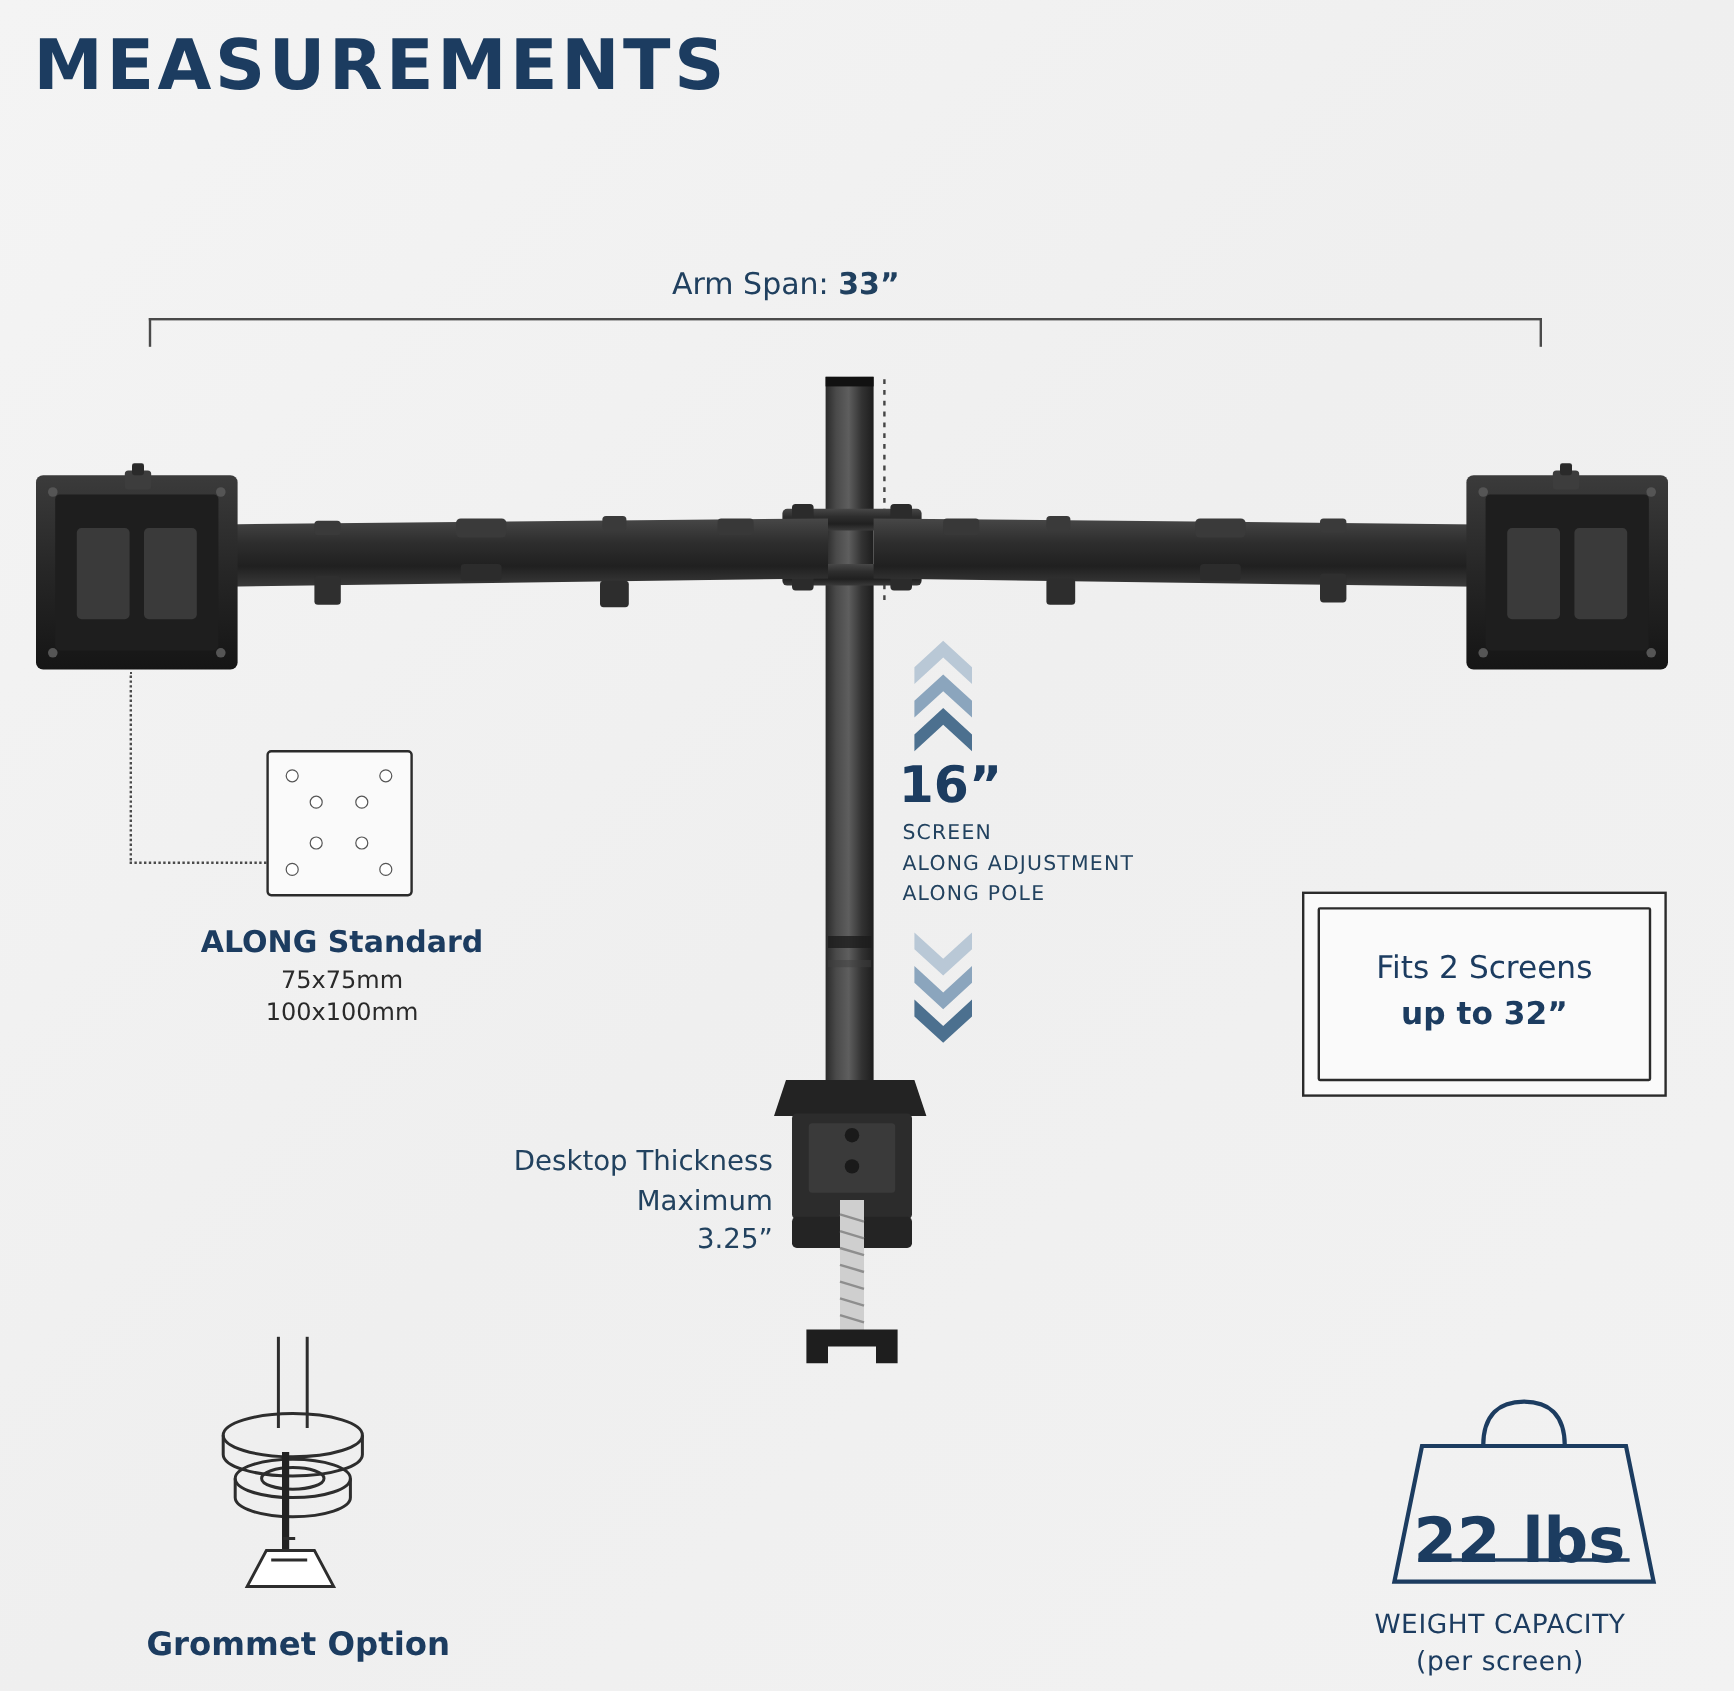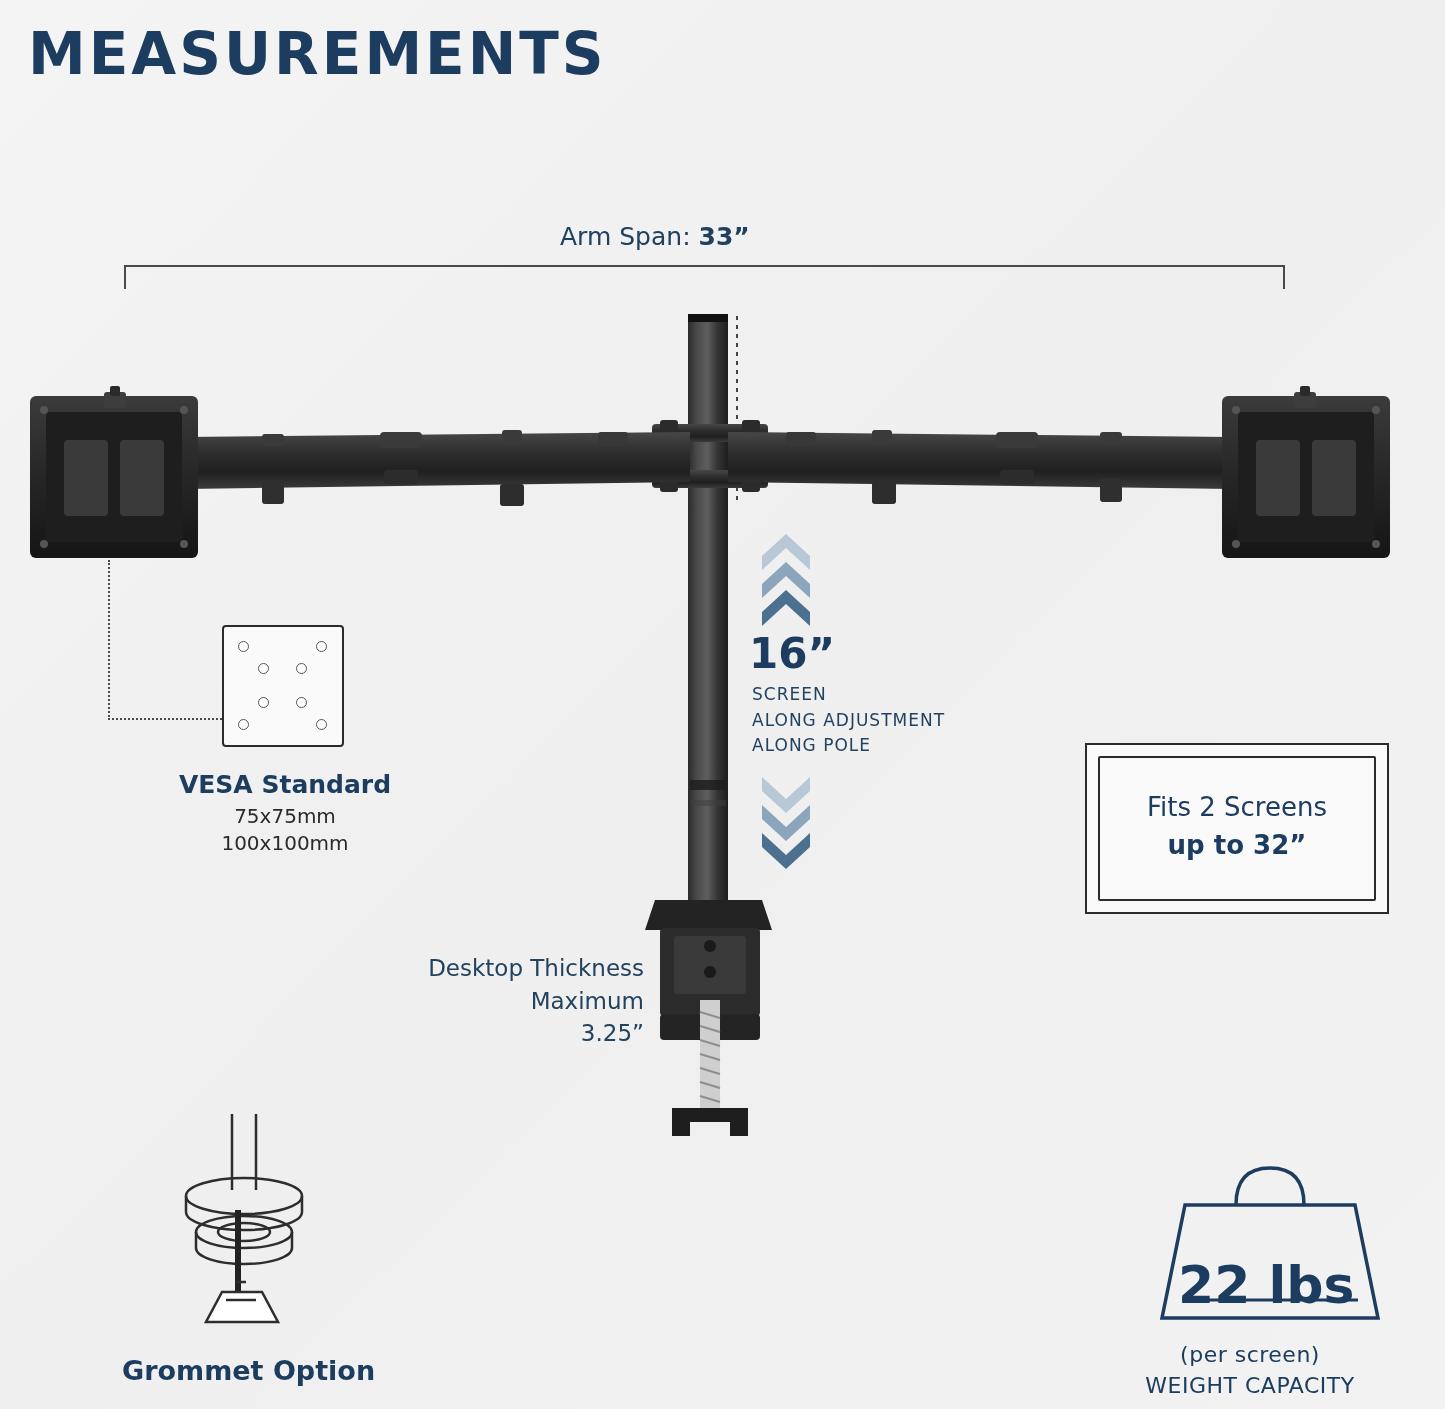--- a/index.html
+++ b/index.html
@@ -344,21 +344,21 @@
     <div class="hole" style="left:14px; top:92px;"></div>
     <div class="hole" style="left:92px; top:14px;"></div>
     <div class="hole" style="left:92px; top:92px;"></div>
     <div class="hole" style="left:34px; top:36px;"></div>
     <div class="hole" style="left:72px; top:36px;"></div>
     <div class="hole" style="left:34px; top:70px;"></div>
     <div class="hole" style="left:72px; top:70px;"></div>
   </div>
 
   <div class="vesa-caption">
-    <div class="vhead">VESA Standard</div>
+    <div class="vhead">ALONG Standard</div>
     <div class="vline">75x75mm</div>
     <div class="vline">100x100mm</div>
   </div>
 
   <svg class="chev-group" style="left:756px; top:528px; width:60px; height:100px;" viewBox="0 0 60 100">
     <path d="M6 28 L30 6 L54 28 L54 42 L30 20 L6 42 Z" fill="#b9c8d6"></path>
     <path d="M6 56 L30 34 L54 56 L54 70 L30 48 L6 70 Z" fill="#8ba5bd"></path>
     <path d="M6 84 L30 62 L54 84 L54 98 L30 76 L6 98 Z" fill="#4c708f"></path>
   </svg>
 
@@ -386,17 +386,17 @@
   <div class="thickness">
     <div>Desktop Thickness</div>
     <div>Maximum</div>
     <div>3.25”</div>
   </div>
 
   <div class="grommet-label">Grommet Option</div>
 
   <div class="weight-val">22 lbs</div>
   <div class="weight-caption">
+    <div>WEIGHT CAPACITY</div>
     <div>(per screen)</div>
-    <div>WEIGHT CAPACITY</div>
   </div>
 
 </div>
 
 </body></html>

